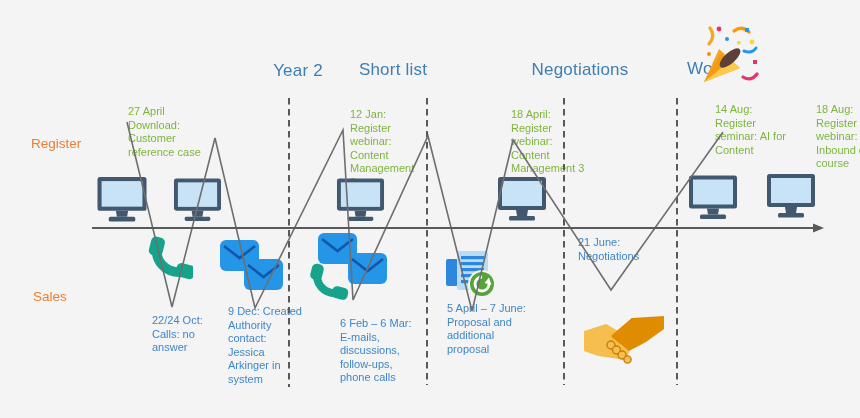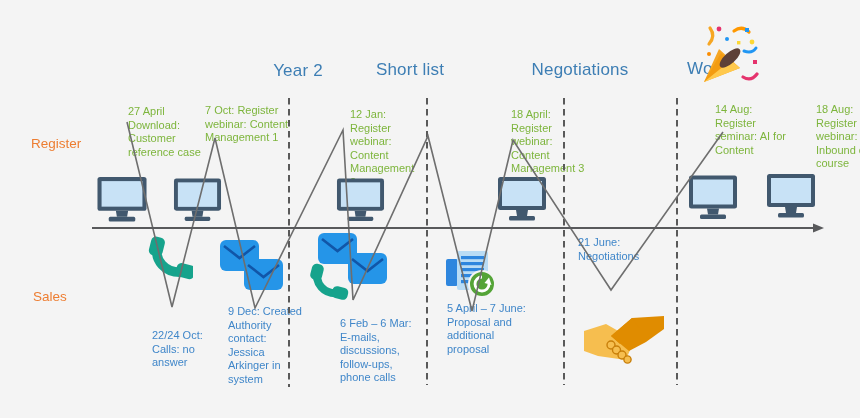--- a/index.html
+++ b/index.html
@@ -48,21 +48,21 @@
 </style>
 </head>
 <body>
 
 <div class="canvas">
 
   <div class="lane-label" style="left:31px;top:136px;">Register</div>
   <div class="lane-label" style="left:33px;top:289px;">Sales</div>
 
   <div class="phase-label" style="left:298px;top:61px;text-align:right;">Year 2</div>
-  <div class="phase-label" style="left:410px;top:60px;text-align:center;">Short list</div>
+  <div class="phase-label" style="left:393px;top:60px;text-align:center;">Short list</div>
   <div class="phase-label" style="left:570px;top:60px;padding-left:20px;">Negotiations</div>
   <div class="phase-label no-center" style="left:663px;top:59px;">Won</div>
 
   <span class="icon" style="left:697px;top:22px;">
     <svg width="62" height="64" viewBox="0 0 62 64">
       <polygon points="7,60 22,27 43,46" fill="#F6A623"></polygon>
       <polygon points="7,60 31,36 43,46" fill="#FFC94D"></polygon>
       <polygon points="7,60 24,31 33,39" fill="#F39C12"></polygon>
       <ellipse cx="33" cy="36" rx="13" ry="5.5" fill="#5D4037" transform="rotate(-42 33 36)"></ellipse>
       <path d="M12 22 q7 -8 1 -16" stroke="#F6A623" stroke-width="3.2" fill="none" stroke-linecap="round"></path>
@@ -73,27 +73,26 @@
       <circle cx="55" cy="20" r="2.4" fill="#FDD835"></circle>
       <circle cx="30" cy="17" r="2" fill="#2196F3"></circle>
       <rect x="48" y="6" width="4" height="4" fill="#2196F3"></rect>
       <rect x="56" y="38" width="4" height="4" fill="#E5336D"></rect>
       <rect x="40" y="19" width="3.4" height="3.4" fill="#FDD835"></rect>
       <circle cx="12" cy="32" r="2" fill="#FB8C00"></circle>
     </svg>
   </span>
 
   <div class="mkt-label" style="left:100px;top:105px;width:76px;">27 April Download: Customer reference case</div>
-  <div class="mkt-label" style="left:177px;top:104px;width:90px;">7 Oct: Register webinar: Content Management 1</div>
   <div class="mkt-label" style="left:322px;top:108px;width:73px;">12 Jan: Register webinar: Content Management 2</div>
   <div class="mkt-label" style="left:483px;top:108px;width:76px;">18 April: Register webinar: Content Management 3</div>
   <div class="mkt-label" style="left:687px;top:103px;width:80px;">14 Aug: Register seminar: AI for Content</div>
   <div class="mkt-label" style="left:788px;top:103px;width:74px;">18 Aug: Register webinar: Inbound crash course</div>
 
-  <div class="sale-label" style="left:152px;top:329px;width:62px;">22/24 Oct: Calls: no answer</div>
+  <div class="sale-label" style="left:152px;top:314px;width:62px;">22/24 Oct: Calls: no answer</div>
   <div class="sale-label" style="left:228px;top:305px;width:76px;">9 Dec: Created Authority contact: Jessica Arkinger in system</div>
   <div class="sale-label" style="left:324px;top:317px;width:84px;margin-left:16px;">6 Feb – 6 Mar: E-mails, discussions, follow-ups, phone calls</div>
   <div class="sale-label" style="left:447px;top:302px;width:92px;">5 April – 7 June: Proposal and additional proposal</div>
   <div class="sale-label" style="left:578px;top:236px;width:70px;">21 June: Negotiations</div>
 
   <span class="icon" style="left:96px;top:176px;">
     <svg width="52" height="47" viewBox="0 0 50 46">
         <rect x="1" y="1" width="48" height="33" rx="2.5" fill="#41586E"></rect>
         <rect x="5" y="5" width="40" height="25" fill="#C8E2F6"></rect>
         <path d="M19 34 L31 34 L30 40 L20 40 Z" fill="#41586E"></path>

